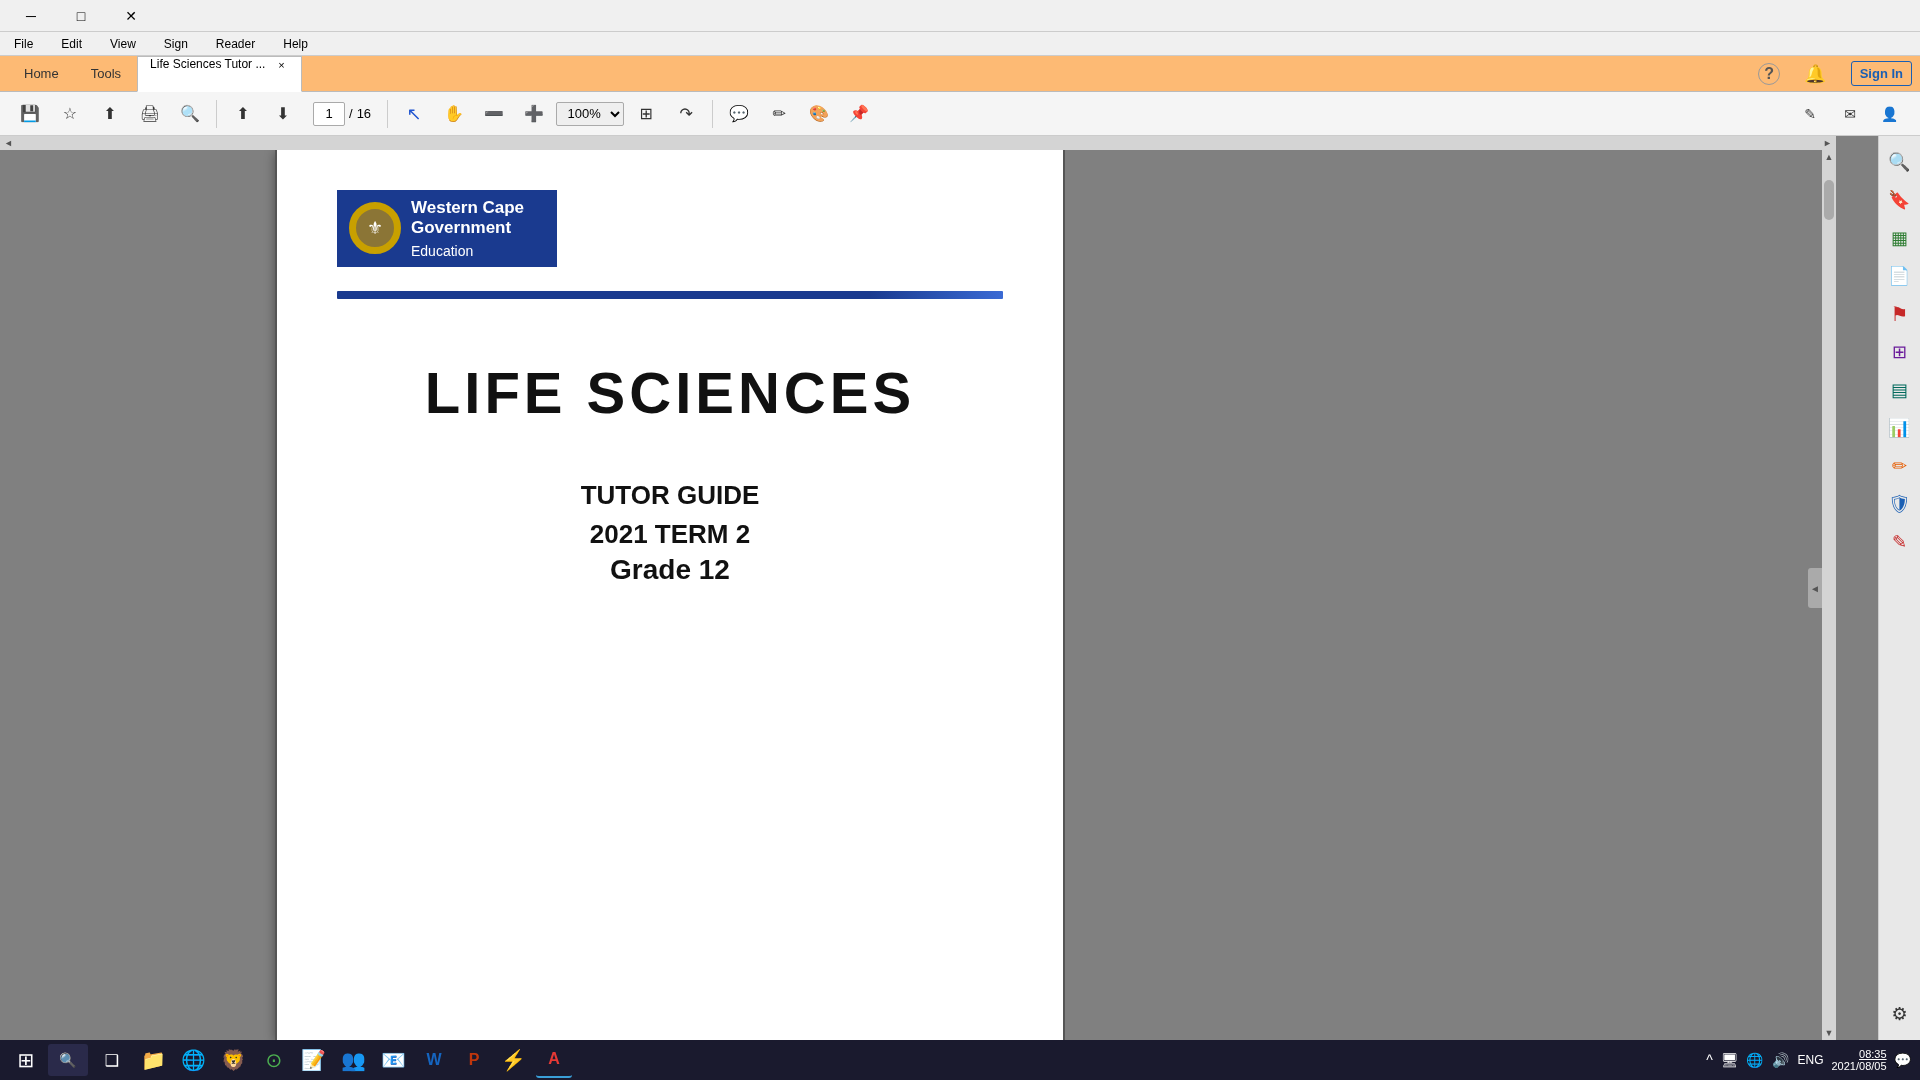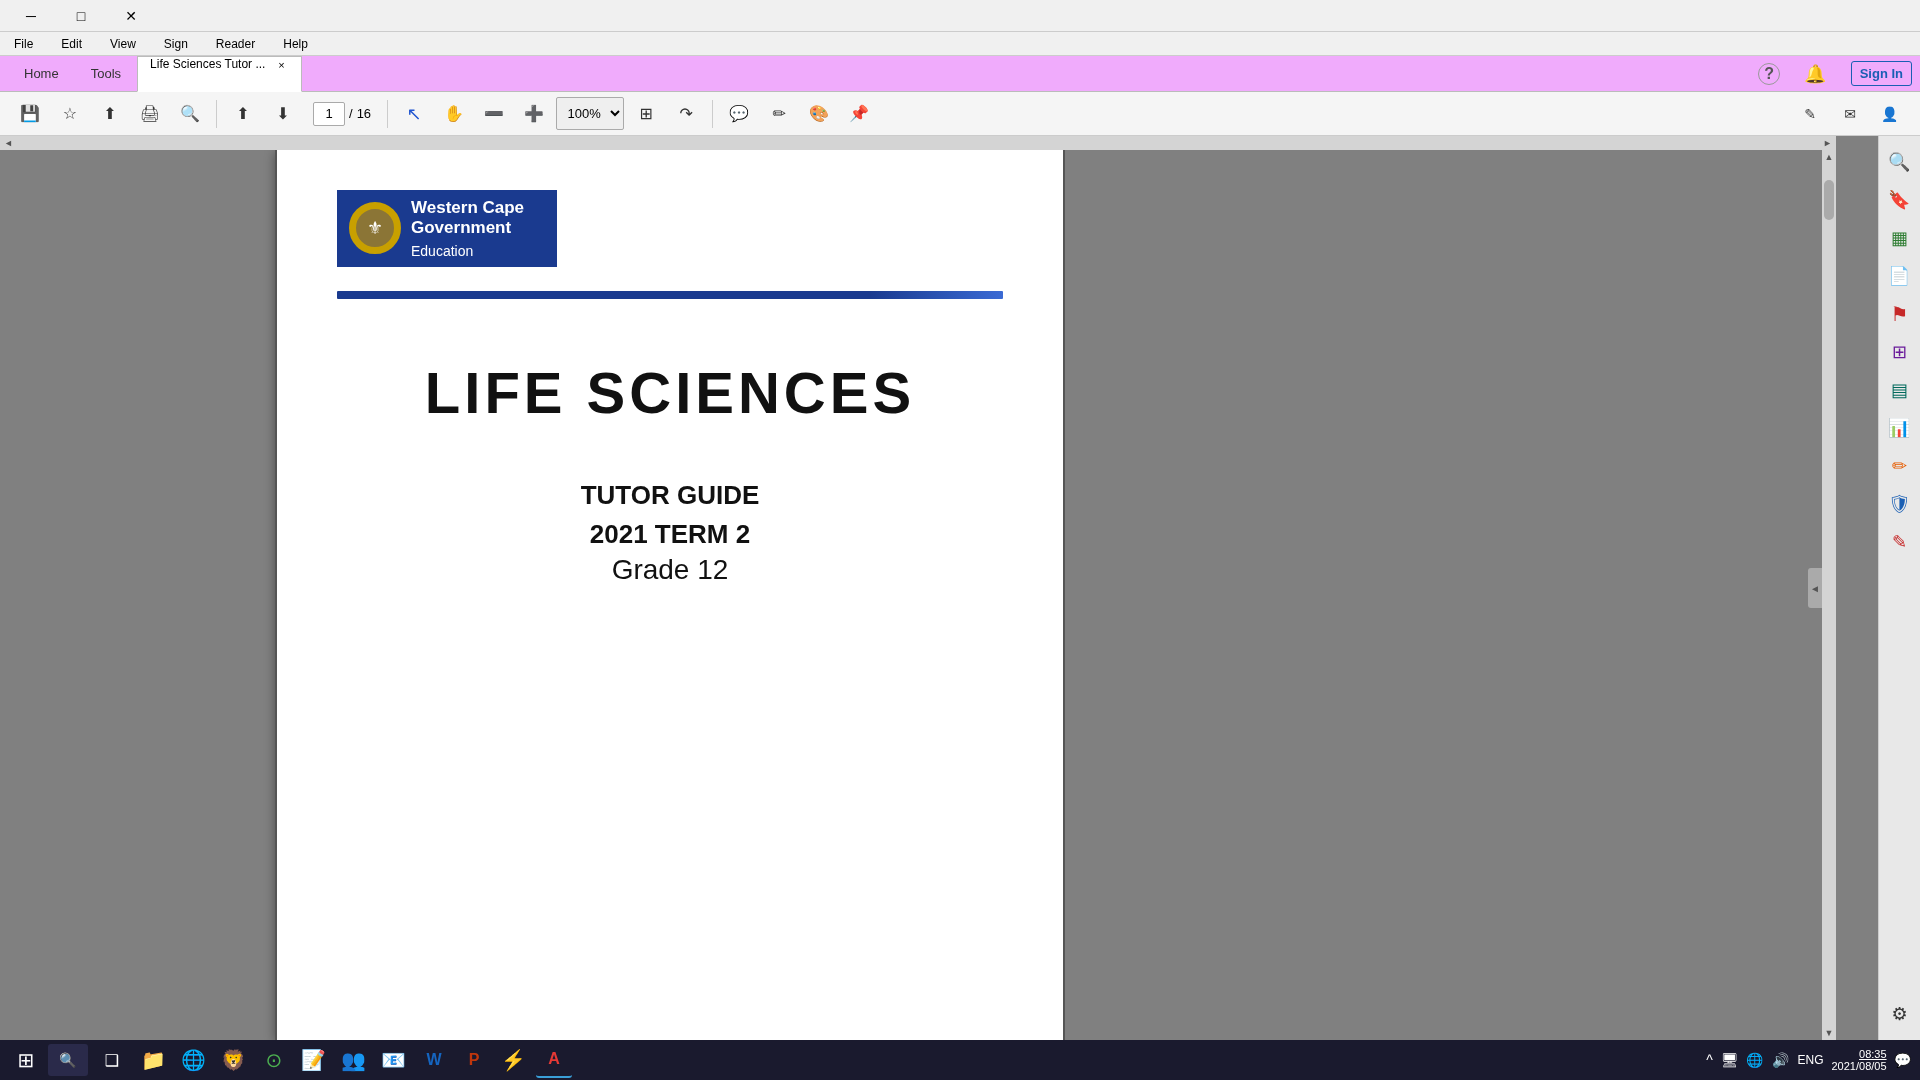--- a/index.html
+++ b/index.html
@@ -34,21 +34,21 @@
       padding: 0 8px;
       gap: 16px;
       font-size: 12px;
       border-bottom: 1px solid #ccc;
     }
     .menu-item { cursor: pointer; padding: 2px 6px; }
 
     
     .tab-bar {
       height: 36px;
-      background: #f0abfc;
+      background: #fdba74;
       display: flex;
       align-items: center;
       padding: 0 8px;
       gap: 0;
       border-bottom: 1px solid #bbb;
     }
     .tab-home, .tab-tools {
       padding: 0 16px;
       height: 36px;
       display: flex; align-items: center;
@@ -112,21 +112,21 @@
     }
     .toolbar-separator { width: 1px; height: 28px; background: #ccc; margin: 0 4px; }
     .page-nav {
       display: flex; align-items: center; gap: 4px; font-size: 13px; margin: 0 8px;
     }
     .page-input {
       width: 32px; height: 24px; text-align: center;
       border: 1px solid #aaa; font-size: 13px; border-radius: 2px;
     }
     .zoom-select {
-      width: 68px; height: 33px; font-size: 13px;
+      width: 68px; height: 24px; font-size: 13px;
       border: 1px solid #aaa; border-radius: 2px; text-align: center;
     }
     .toolbar-right {
       margin-left: auto;
       display: flex; align-items: center; gap: 4px;
     }
 
     
     .main-area {
       flex: 1;
@@ -226,21 +226,21 @@
     .doc-subtitle {
       font-size: 26px;
       font-weight: bold;
       text-align: center;
       color: #111;
       line-height: 1.5;
     }
 
     .doc-grade {
       font-size: 28px;
-      font-weight: normal;
+      font-weight: bold;
       text-align: center;
       color: #111;
     }
 
     
     .right-sidebar {
       width: 42px;
       background: #e8e8e8;
       border-left: 1px solid #ccc;
       display: flex;

